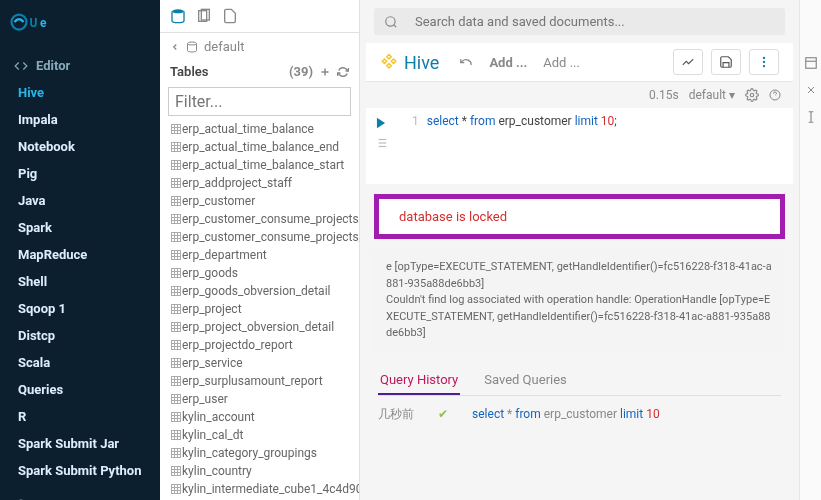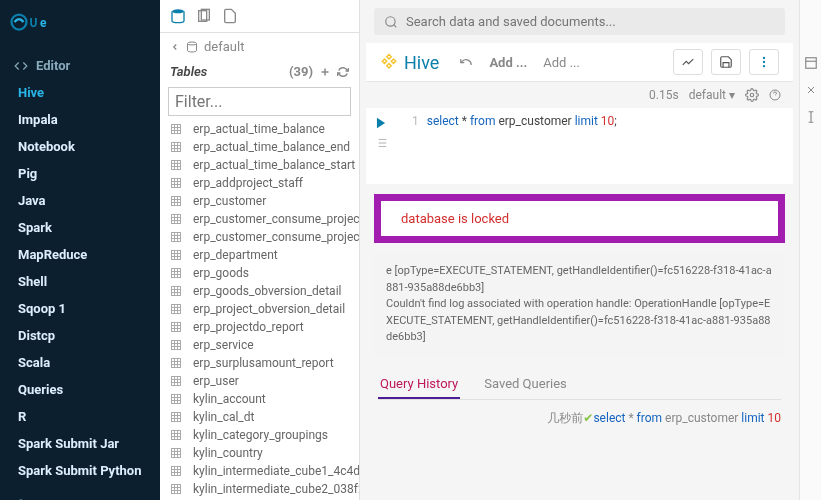--- a/index.html
+++ b/index.html
@@ -12,57 +12,57 @@
 .nav-header { color: #8AB; padding: 6px 14px; cursor: pointer; display: flex; align-items: center; gap: 8px; font-size: 13px; }
 .nav-item { padding: 6px 14px 6px 18px; color: #DEF; cursor: pointer; font-size: 13px; }
 .nav-item.active { color: #29B5E8; }
 .nav-bottom { margin-top: auto; padding-bottom: 8px; }
 .nav-bottom .nav-item { display: flex; align-items: center; gap: 8px; padding-left: 14px; }
 
 .middle-panel { width: 200px; background: #fff; border-right: 1px solid #e0e0e0; display: flex; flex-direction: column; }
 .mid-toolbar { display: flex; align-items: center; gap: 10px; padding: 8px 10px; border-bottom: 1px solid #e0e0e0; color: #0B7FAB; }
 .mid-db { display: flex; align-items: center; gap: 6px; padding: 6px 10px; color: #888; font-size: 13px; }
 .mid-tables-head { display: flex; align-items: center; justify-content: space-between; padding: 4px 10px; }
-.mid-tables-head .left b { font-weight: 600; font-style: italic; }
+.mid-tables-head .left b { font-weight: 600; }
 .mid-tables-head .right { color: #888; display: flex; align-items: center; gap: 6px; }
 .mid-filter { padding: 4px 8px; }
 .mid-filter input { width: 100%; padding: 4px 6px; border: 1px solid #ccc; font-size: 16px; }
 .table-list { flex: 1; overflow-y: auto; }
-.table-item { display: flex; align-items: center; gap: 11px; padding: 2px 10px; color: #666; cursor: pointer; font-size: 12px; white-space: nowrap; overflow: hidden; text-overflow: ellipsis; }
+.table-item { display: flex; align-items: center; gap: 0; padding: 2px 10px; color: #666; cursor: pointer; font-size: 12px; white-space: nowrap; overflow: hidden; text-overflow: ellipsis; }
 .table-item svg { flex-shrink: 0; }
 
 .right-panel { flex: 1; background: #f5f5f5; display: flex; flex-direction: column; overflow: hidden; }
 .top-search { padding: 8px 14px; }
-.top-search-input { background: #eaeaea; border-radius: 3px; display: flex; align-items: center; padding: 6px 10px; gap: 8px; color: #888; }
+.top-search-input { background: #eaeaea; border-radius: 3px; display: flex; align-items: center; padding: 6px 10px; gap: 17px; color: #888; }
 .top-search-input input { background: transparent; border: none; flex: 1; outline: none; font-size: 13px; }
 
 .editor-header { display: flex; align-items: center; padding: 6px 14px; gap: 14px; border-bottom: 1px solid #e5e5e5; background: #fff; margin: 0 6px; }
 .hive-label { color: #0B7FAB; font-size: 18px; font-weight: 400; display: flex; align-items: center; gap: 6px; }
 .ed-actions { display: flex; gap: 16px; color: #888; margin-left: 6px; align-items: center; }
 .ed-action { cursor: pointer; font-size: 13px; }
 .ed-right { margin-left: auto; display: flex; gap: 8px; }
 .ico-btn { width: 30px; height: 26px; border: 1px solid #ddd; border-radius: 3px; display: flex; align-items: center; justify-content: center; cursor: pointer; color: #555; background: #fff; }
 
 .timing { text-align: right; padding: 6px 18px; color: #888; font-size: 12px; display: flex; justify-content: flex-end; gap: 10px; align-items: center; }
 .sql-area { background: #fff; margin: 0 6px; padding: 6px 10px; position: relative; font-family: Consolas, monospace; font-size: 12px; }
 .sql-line { display: flex; gap: 8px; }
 .sql-gutter { color: #bbb; }
 .sql-text .kw { color: #1565C0; }
 .sql-text .num { color: #D32F2F; }
 .run-controls { display: flex; flex-direction: column; gap: 6px; padding: 8px; color: #0B7FAB; }
 
-.error-box { background: #fff; margin: 10px 14px 0; border: 7px solid #a21caf; padding: 10px 20px; color: #D32F2F; font-size: 13px; }
+.error-box { background: #fff; margin: 10px 14px 0; border: 5px solid #a21caf; padding: 10px 20px; color: #D32F2F; font-size: 13px; }
 
 .log-box { background: #f4f4f4; margin: 10px 14px 0; padding: 10px 12px; font-family: Consolas, monospace; font-size: 11px; color: #666; overflow: hidden; word-break: break-all; line-height: 1.5; }
 
 .result-tabs { display: flex; gap: 22px; margin: 14px 18px 0; border-bottom: 1px solid #e0e0e0; }
 .rtab { padding: 6px 2px; color: #888; cursor: pointer; font-size: 13px; }
 .rtab.active { color: #be185d; border-bottom: 2px solid #4c1d95; }
 
-.history-row { display: flex; align-items: center; padding: 10px 18px; font-size: 12px; color: #888; justify-content: flex-end; }
+.history-row { display: flex; align-items: center; gap: 24px; padding: 10px 18px; font-size: 12px; color: #888; }
 .history-row .check { color: #8BC34A; }
 .history-row .sql-preview { font-family: Consolas, monospace; }
 .history-row .sql-preview .kw { color: #1565C0; }
 .history-row .sql-preview .num { color: #D32F2F; }
 
 .side-icons { width: 22px; background: #fafafa; border-left: 1px solid #e5e5e5; display: flex; flex-direction: column; align-items: center; gap: 14px; padding-top: 56px; color: #888; }
 
 svg { display: block; }
 </style>
 </head>
@@ -250,20 +250,30 @@
       </div>
       <div class="table-item">
         <svg width="12" height="12" viewBox="0 0 24 24" fill="none" stroke="#aaa" stroke-width="2">
           <rect x="3" y="3" width="18" height="18"></rect>
           <line x1="3" y1="9" x2="21" y2="9"></line>
           <line x1="3" y1="15" x2="21" y2="15"></line>
           <line x1="9" y1="3" x2="9" y2="21"></line>
           <line x1="15" y1="3" x2="15" y2="21"></line>
         </svg>
         <span>erp_goods_obversion_detail</span>
+      </div>
+      <div class="table-item">
+        <svg width="12" height="12" viewBox="0 0 24 24" fill="none" stroke="#aaa" stroke-width="2">
+          <rect x="3" y="3" width="18" height="18"></rect>
+          <line x1="3" y1="9" x2="21" y2="9"></line>
+          <line x1="3" y1="15" x2="21" y2="15"></line>
+          <line x1="9" y1="3" x2="9" y2="21"></line>
+          <line x1="15" y1="3" x2="15" y2="21"></line>
+        </svg>
+        <span>erp_project</span>
       </div>
       <div class="table-item">
         <svg width="12" height="12" viewBox="0 0 24 24" fill="none" stroke="#aaa" stroke-width="2">
           <rect x="3" y="3" width="18" height="18"></rect>
           <line x1="3" y1="9" x2="21" y2="9"></line>
           <line x1="3" y1="15" x2="21" y2="15"></line>
           <line x1="9" y1="3" x2="9" y2="21"></line>
           <line x1="15" y1="3" x2="15" y2="21"></line>
         </svg>
         <span>erp_project_obversion_detail</span>

